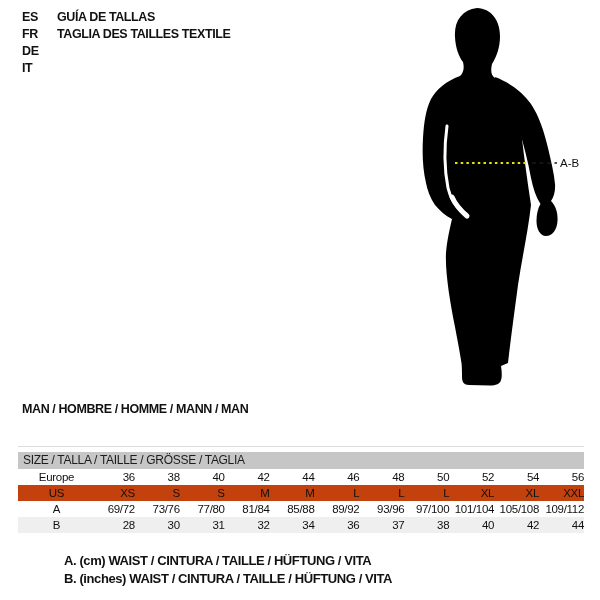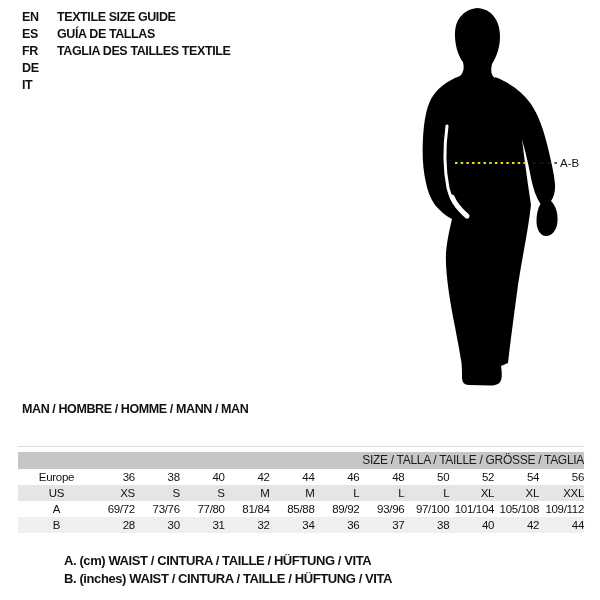--- a/index.html
+++ b/index.html
@@ -12,37 +12,33 @@
   .lang-row{display:flex;font-weight:bold;font-size:12.5px;line-height:17px;letter-spacing:-0.4px;}
   .lang-code{width:35px;flex:0 0 35px;}
   .garment-title{position:absolute;left:22px;top:104px;font-weight:bold;font-size:13.5px;letter-spacing:-0.5px;}
   
   .figure-wrap{position:absolute;left:400px;top:0;width:200px;height:400px;}
   
   .section-title{position:absolute;left:22px;top:402px;font-weight:bold;font-size:12.5px;letter-spacing:-0.4px;}
   
   .size-table{position:absolute;left:18px;top:446px;width:566px;font-size:11.5px;letter-spacing:-0.3px;}
   .table-topline{height:1px;background:#dcdcdc;margin-bottom:5px;}
-  .table-header{height:17px;line-height:17px;padding-left:5px;font-size:12px;color:#1c1c1c;text-align:right;}
+  .table-header{height:17px;line-height:17px;padding-left:5px;font-size:12px;color:#1c1c1c;}
   .trow{display:grid;grid-template-columns:72px repeat(11,1fr);height:16px;line-height:16px;}
   .trow .rlabel{text-align:center;padding-left:5px;}
   .trow .cell{text-align:right;}
   
   .notes{position:absolute;left:22px;top:552px;font-weight:bold;font-size:13px;line-height:18px;letter-spacing:-0.4px;margin-left:42px;}
 </style>
 </head>
 <body>
 
 <div class="page">
 
   <div class="lang-block" id="lang-block">
-      <div class="lang-row">
-        <span class="lang-code">EN</span>
-        <span class="lang-label">TEXTILE SIZE GUIDE</span>
-      </div>
       <div class="lang-row">
         <span class="lang-code">ES</span>
         <span class="lang-label">GUÍA DE TALLAS</span>
       </div>
       <div class="lang-row">
         <span class="lang-code">FR</span>
         <span class="lang-label">TAGLIA DES TAILLES TEXTILE</span>
       </div>
       <div class="lang-row">
         <span class="lang-code">DE</span>
@@ -119,21 +115,21 @@
           <div class="cell">40</div>
           <div class="cell">42</div>
           <div class="cell">44</div>
           <div class="cell">46</div>
           <div class="cell">48</div>
           <div class="cell">50</div>
           <div class="cell">52</div>
           <div class="cell">54</div>
           <div class="cell">56</div>
         </div>
-        <div class="trow" style="background: #e5e5e5;">
+        <div class="trow" style="background: #c2410c;">
           <div class="rlabel">US</div>
           <div class="cell">XS</div>
           <div class="cell">S</div>
           <div class="cell">S</div>
           <div class="cell">M</div>
           <div class="cell">M</div>
           <div class="cell">L</div>
           <div class="cell">L</div>
           <div class="cell">L</div>
           <div class="cell">XL</div>

